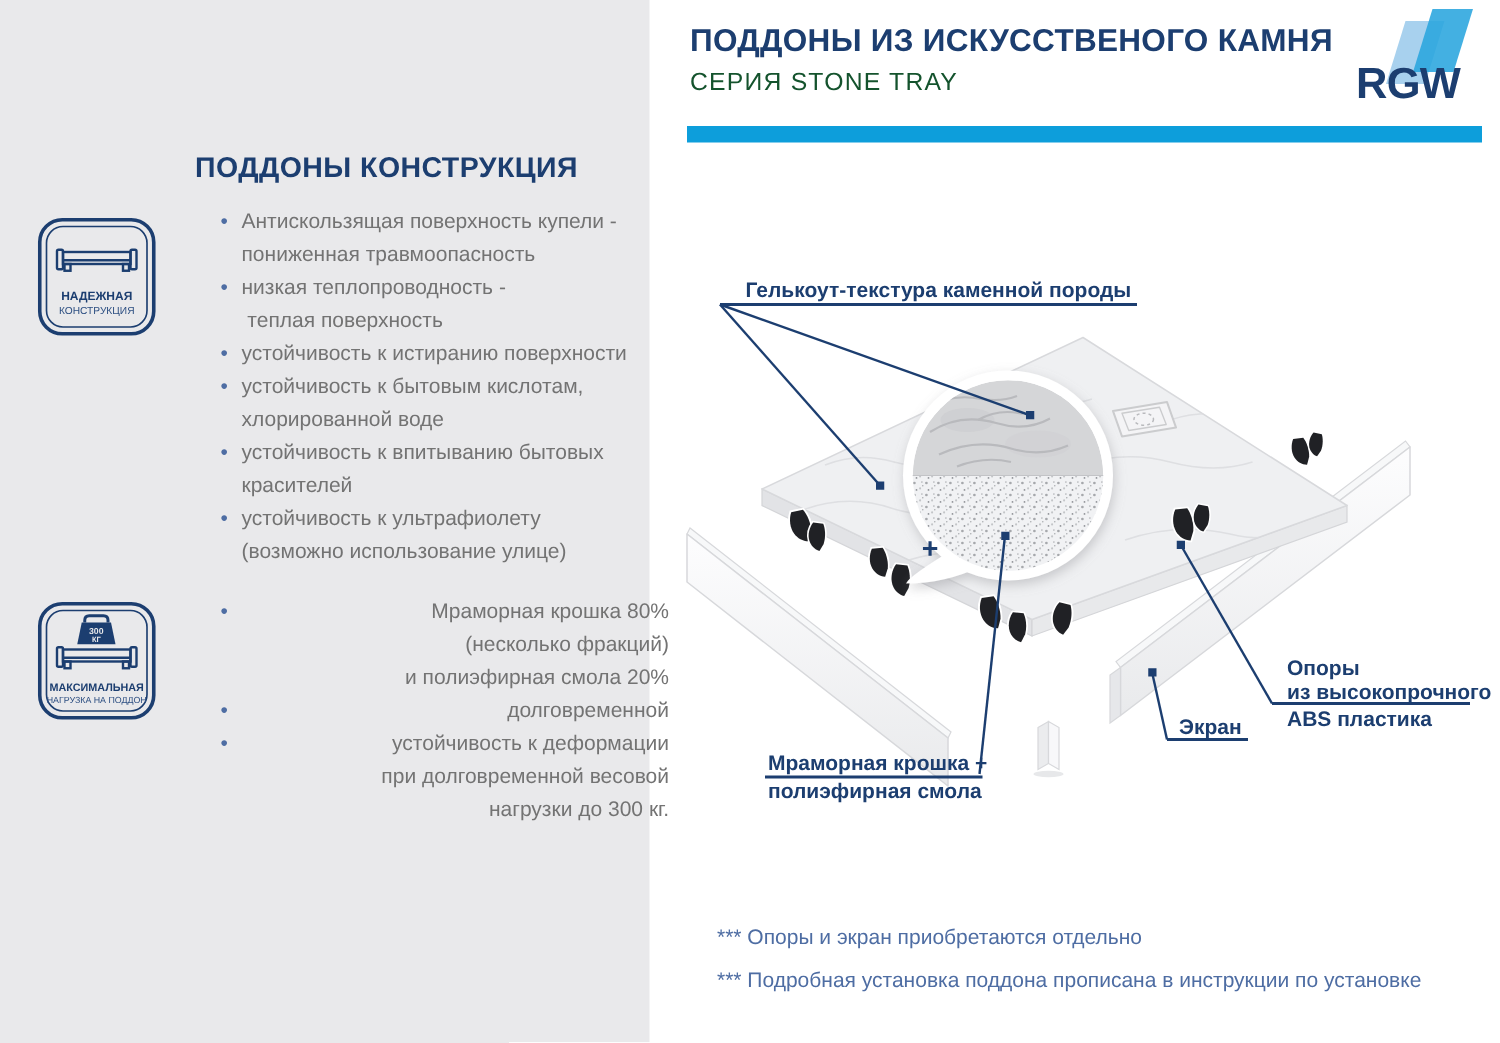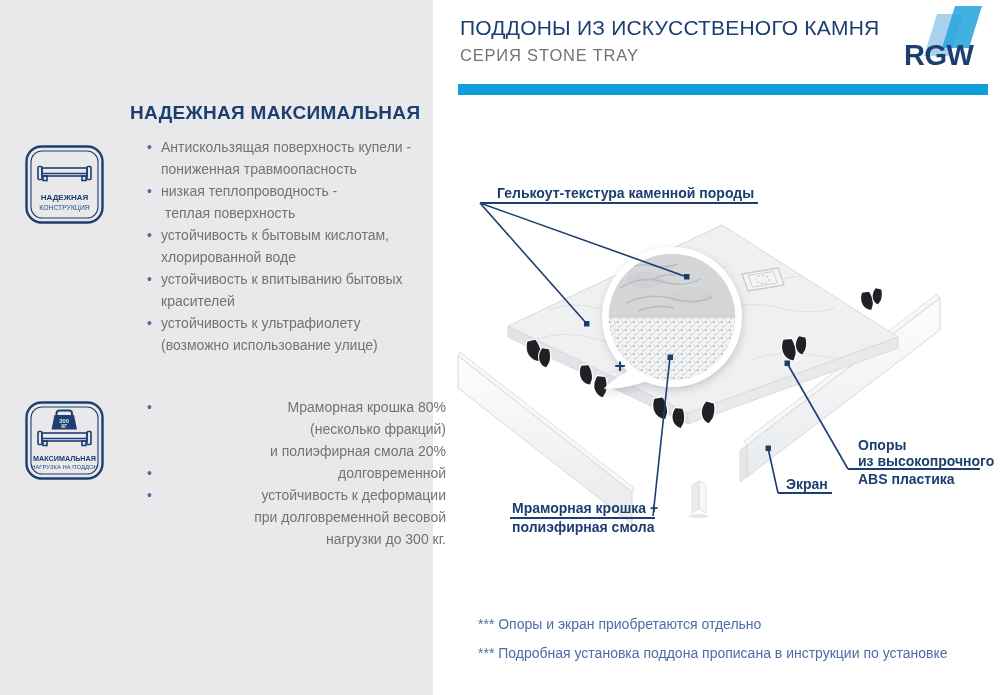--- a/index.html
+++ b/index.html
@@ -2,22 +2,22 @@
 <html><head>
 <meta charset="utf-8">
 <style>
   html,body{margin:0;padding:0;background:#ffffff;}
   .page{position:relative;width:1000px;height:695px;background:#ffffff;overflow:hidden;
         font-family:"Liberation Sans",sans-serif;}
   .left-panel{position:absolute;left:0;top:0;width:433px;height:695px;background:#e9e9eb;}
   .abs{position:absolute;}
 
   
-  .title{left:460px;top:16px;font-size:21px;font-weight:normal;color:#1c3e70;letter-spacing:.2px;}
-  .subtitle{left:460px;top:46px;font-size:16.5px;color:#737373;letter-spacing:.8px;}
+  .title{left:460px;top:16px;font-size:21px;font-weight:bold;color:#1c3e70;letter-spacing:.2px;}
+  .subtitle{left:460px;top:46px;font-size:16.5px;color:#14532d;letter-spacing:.8px;}
   .cyan-bar{left:458px;top:84px;width:530px;height:11px;background:#0d9edb;}
   .logo{left:903px;top:4px;width:95px;height:66px;}
 
   
   .heading{left:130px;top:102px;font-size:19px;font-weight:bold;color:#1c3e70;letter-spacing:.3px;}
   .badge{width:79px;height:79px;}
   .badge1{left:25px;top:145px;}
   .badge2{left:25px;top:401px;}
   ul.blist{position:absolute;list-style:none;margin:0;padding:0;color:#737373;
            font-size:14px;line-height:22px;width:300px;}
@@ -50,21 +50,21 @@
   <div class="abs title">ПОДДОНЫ ИЗ ИСКУССТВЕНОГО КАМНЯ</div>
   <div class="abs subtitle">СЕРИЯ STONE TRAY</div>
   <div class="abs cyan-bar"></div>
 
   <svg class="abs logo" viewBox="0 0 95 66">
     <polygon points="34,10 60,10 47,52 21,52" fill="#a8d1ee"></polygon>
     <polygon points="52,2 79,2 66,44 39,44" fill="#29a5de" opacity="0.88"></polygon>
     <text x="1" y="61" font-size="29" font-weight="bold" fill="#1c3e70" letter-spacing="-0.5">RGW</text>
   </svg>
 
-  <div class="abs heading">НАДЕЖНАЯ МАКСИМАЛЬНАЯ</div>
+  <div class="abs heading">ПОДДОНЫ КОНСТРУКЦИЯ</div>
 
   <svg class="abs badge badge1" viewBox="0 0 79 79">
     <rect x="1.5" y="1.5" width="76" height="76" rx="15" fill="none" stroke="#1c3e70" stroke-width="2.4"></rect>
     <rect x="6" y="6" width="67" height="67" rx="11" fill="none" stroke="#1c3e70" stroke-width="1.1"></rect>
     <g transform="translate(12.5,21)" stroke="#1c3e70" fill="none" stroke-width="1.6">
       <rect x="0.5" y="0.5" width="4" height="13" rx="1"></rect>
       <rect x="49.5" y="0.5" width="4" height="13" rx="1"></rect>
       <rect x="4.5" y="2" width="45" height="8"></rect>
       <line x1="4.5" y1="7.5" x2="49.5" y2="7.5"></line>
       <rect x="5.5" y="10" width="4" height="4.5"></rect>
@@ -93,20 +93,21 @@
     </g>
     <text x="39.5" y="59.5" text-anchor="middle" font-size="7.2" font-weight="bold" fill="#1c3e70">МАКСИМАЛЬНАЯ</text>
     <text x="39.5" y="67.5" text-anchor="middle" font-size="5.9" fill="#2d4f82">НАГРУЗКА НА ПОДДОН</text>
   </svg>
 
   <ul class="blist list1">
     <li>Антискользящая поверхность купели -
 пониженная травмоопасность</li>
     <li>низкая теплопроводность -
  теплая поверхность</li>
+    <li>устойчивость к истиранию поверхности</li>
     <li>устойчивость к бытовым кислотам,
 хлорированной воде</li>
     <li>устойчивость к впитыванию бытовых
 красителей</li>
     <li>устойчивость к ультрафиолету
 (возможно использование улице)</li>
   </ul>
 
   <ul class="blist list2">
     <li>Мраморная крошка 80%

